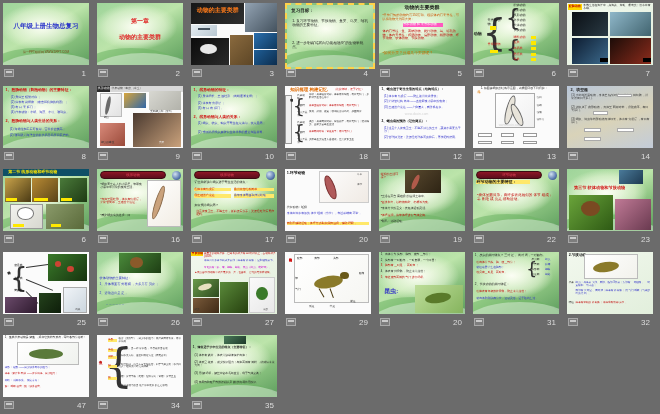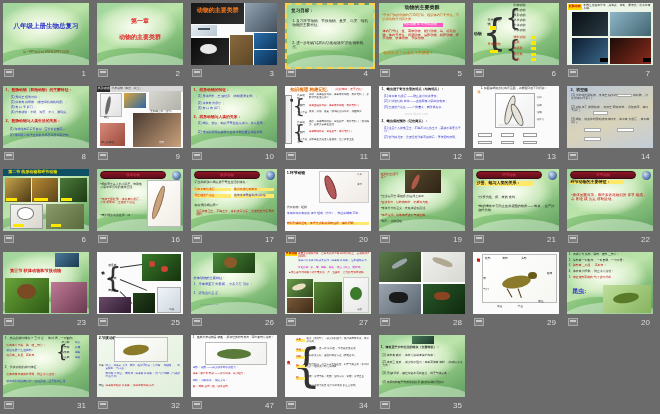--- a/index.html
+++ b/index.html
@@ -221,21 +221,21 @@
         <span class="tx" style="left: 14%; top: 58%; width: 12%; font-size: 2.6px; color: rgb(51, 51, 51);">代表动物</span>
         <span class="tx" style="left: 28%; top: 56%; width: 70%; font-size: 2.5px; color: rgb(51, 51, 51);">涡虫：身体两侧对称，背腹扁平，有口无肛门；猪肉绦虫、血吸虫营寄生生活</span>
         <span class="tx" style="left: 14%; top: 74%; width: 12%; font-size: 2.6px; color: rgb(51, 51, 51);">主要特征</span>
         <span class="tx" style="left: 28%; top: 73%; width: 70%; font-size: 2.5px; color: rgb(192, 0, 0);">身体两侧对称；背腹扁平；有口无肛门</span>
         <span class="tx" style="left: 14%; top: 86%; width: 14%; font-size: 2.6px; color: rgb(51, 51, 51);">与人类关系</span>
         <span class="tx" style="left: 28%; top: 85%; width: 70%; font-size: 2.5px; color: rgb(51, 51, 51);">多数寄生虫危害人畜健康，注意饮食卫生</span>
       </div>
       <div class="clip">
         <i></i>
       </div>
-      <div class="num">11</div>
+      <div class="num">18</div>
     </div>
     <div class="cell">
       <div class="thumb bg-white">
         <span class="tx" style="left: 3%; top: 3%; width: 94%; font-size: 3.2px; color: rgb(17, 17, 17); font-weight: bold;">1、蛔虫适于寄生生活的特点（结构特点）：</span>
         <span class="tx" style="left: 6%; top: 14%; width: 92%; font-size: 2.9px; color: rgb(42, 42, 200);">(1) 体表有 角质层 ——防止被消化液侵蚀；</span>
         <span class="tx" style="left: 6%; top: 23%; width: 92%; font-size: 2.9px; color: rgb(42, 42, 200);">(2) 消化管结构 简单 ——直接吸食小肠中的食糜；</span>
         <span class="tx" style="left: 6%; top: 32%; width: 92%; font-size: 2.9px; color: rgb(42, 42, 200);">(3) 生殖器官发达 ——产卵量大，感染机会多。</span>
         <span class="tx" style="left: 30%; top: 44%; width: 46%; font-size: 3.4px; color: rgb(212, 212, 212);">www.docin.com</span>
         <span class="tx" style="left: 3%; top: 55%; width: 94%; font-size: 3.2px; color: rgb(17, 17, 17); font-weight: bold;">2、蛔虫病的预防（记住两点）：</span>
         <span class="tx" style="left: 6%; top: 66%; width: 92%; font-size: 2.9px; color: rgb(42, 42, 200);">(1) 注意个人饮食卫生：不喝不清洁的生水，蔬菜水果要洗干净；</span>
@@ -375,35 +375,20 @@
         <i></i>
       </div>
       <div class="num">19</div>
     </div>
     <div class="cell">
       <div class="thumb bg-green">
         <div class="banner">
           <span>环节动物</span>
         </div>
         <div class="globe"></div>
-        <span class="tx" style="left: 4%; top: 20%; width: 66%; font-size: 4px; color: rgb(17, 17, 17); font-weight: bold; background: rgb(255, 232, 106);">沙蚕、蛭与人类的关系：</span>
-        <span class="tx" style="left: 6%; top: 44%; width: 90%; font-size: 3.2px; color: rgb(34, 34, 34);">•沙蚕为鱼、虾、蟹的 食饵 。</span>
-        <span class="tx" style="left: 6%; top: 58%; width: 92%; font-size: 3.2px; color: rgb(34, 34, 34);">•蛭的唾液中有防止血液凝固的物质—— 蛭素 ，生产抗血栓药物。</span>
-      </div>
-      <div class="clip">
-        <i></i>
-      </div>
-      <div class="num">21</div>
-    </div>
-    <div class="cell">
-      <div class="thumb bg-green">
-        <div class="banner">
-          <span>环节动物</span>
-        </div>
-        <div class="globe"></div>
         <span class="tx" style="left: 4%; top: 17%; width: 62%; font-size: 4px; color: rgb(17, 17, 17); font-weight: bold; background: rgb(255, 232, 106);">环节动物的主要特征：</span>
         <span class="tx" style="left: 5%; top: 38%; width: 88%; font-size: 3.6px; color: rgb(192, 0, 0);">•身体呈圆筒形，由许多彼此相似的 体节 组成；靠 刚毛 或 疣足 辅助运动。</span>
       </div>
       <div class="clip">
         <i></i>
       </div>
       <div class="num">22</div>
     </div>
     <div class="cell">
       <div class="thumb bg-green">
@@ -469,36 +454,20 @@
         <div class="im" style="left: 34%; top: 48%; width: 32%; height: 50%; background: linear-gradient(135deg, rgb(90, 138, 58), rgb(38, 64, 14));"></div>
         <div class="im" style="left: 68%; top: 40%; width: 30%; height: 58%; background: linear-gradient(135deg, rgb(250, 250, 250), rgb(232, 232, 232)); border: 1px solid rgb(204, 204, 204);"></div>
         <div class="bx" style="left: 76%; top: 56%; width: 14%; height: 22%; background: rgb(58, 122, 42); border-radius: 50%;"></div>
         <span class="tx" style="left: 4%; top: 92%; width: 10%; font-size: 2.5px; color: rgb(51, 51, 51);">幼虫</span>
         <span class="tx" style="left: 84%; top: 92%; width: 12%; font-size: 2.5px; color: rgb(51, 51, 51);">成虫</span>
       </div>
       <div class="clip">
         <i></i>
       </div>
       <div class="num">27</div>
-    </div>
-    <div class="cell">
-      <div class="thumb bg-white">
-        <div class="im" style="left: 0%; top: 0%; width: 49%; height: 49%; background: linear-gradient(135deg, rgb(90, 122, 74), rgb(42, 62, 30));"></div>
-        <div class="bx" style="left: 14%; top: 14%; width: 20%; height: 8%; background: rgb(154, 165, 165); border-radius: 40%; transform: rotate(-30deg);"></div>
-        <div class="im" style="left: 51%; top: 0%; width: 49%; height: 49%; background: linear-gradient(135deg, rgb(240, 240, 238), rgb(216, 216, 210));"></div>
-        <div class="bx" style="left: 62%; top: 12%; width: 24%; height: 10%; background: rgb(176, 168, 144); border-radius: 40%; transform: rotate(20deg);"></div>
-        <div class="im" style="left: 0%; top: 51%; width: 49%; height: 49%; background: linear-gradient(135deg, rgb(154, 165, 176), rgb(90, 101, 112));"></div>
-        <div class="bx" style="left: 12%; top: 64%; width: 22%; height: 18%; background: rgb(26, 26, 26); border-radius: 40%;"></div>
-        <div class="im" style="left: 51%; top: 51%; width: 49%; height: 49%; background: linear-gradient(135deg, rgb(42, 90, 42), rgb(14, 42, 14));"></div>
-        <div class="bx" style="left: 64%; top: 64%; width: 18%; height: 14%; background: rgb(138, 68, 34); border-radius: 40%;"></div>
-      </div>
-      <div class="clip">
-        <i></i>
-      </div>
-      <div class="num">28</div>
     </div>
     <div class="cell">
       <div class="thumb bg-white">
         <span class="tx" style="left: 0.5%; top: 6%; width: 7%; font-size: 3px; color: rgb(208, 16, 16); font-weight: bold; writing-mode: vertical-rl;">蝗虫的结构</span>
         <div class="im" style="left: 10%; top: 4%; width: 88%; height: 78%; background: linear-gradient(135deg, rgb(255, 255, 255), rgb(246, 246, 242)); border: 1px solid rgb(187, 187, 187);"></div>
         <span class="tx" style="left: 14%; top: 8%; width: 12%; font-size: 2.7px; color: rgb(34, 34, 34);">腹部</span>
         <span class="tx" style="left: 34%; top: 8%; width: 12%; font-size: 2.7px; color: rgb(34, 34, 34);">胸部</span>
         <span class="tx" style="left: 56%; top: 8%; width: 12%; font-size: 2.7px; color: rgb(34, 34, 34);">头部</span>
         <span class="tx" style="left: 86%; top: 32%; width: 12%; font-size: 2.7px; color: rgb(34, 34, 34);">触角</span>
         <span class="tx" style="left: 12%; top: 40%; width: 8%; font-size: 2.7px; color: rgb(34, 34, 34);">翅</span>

